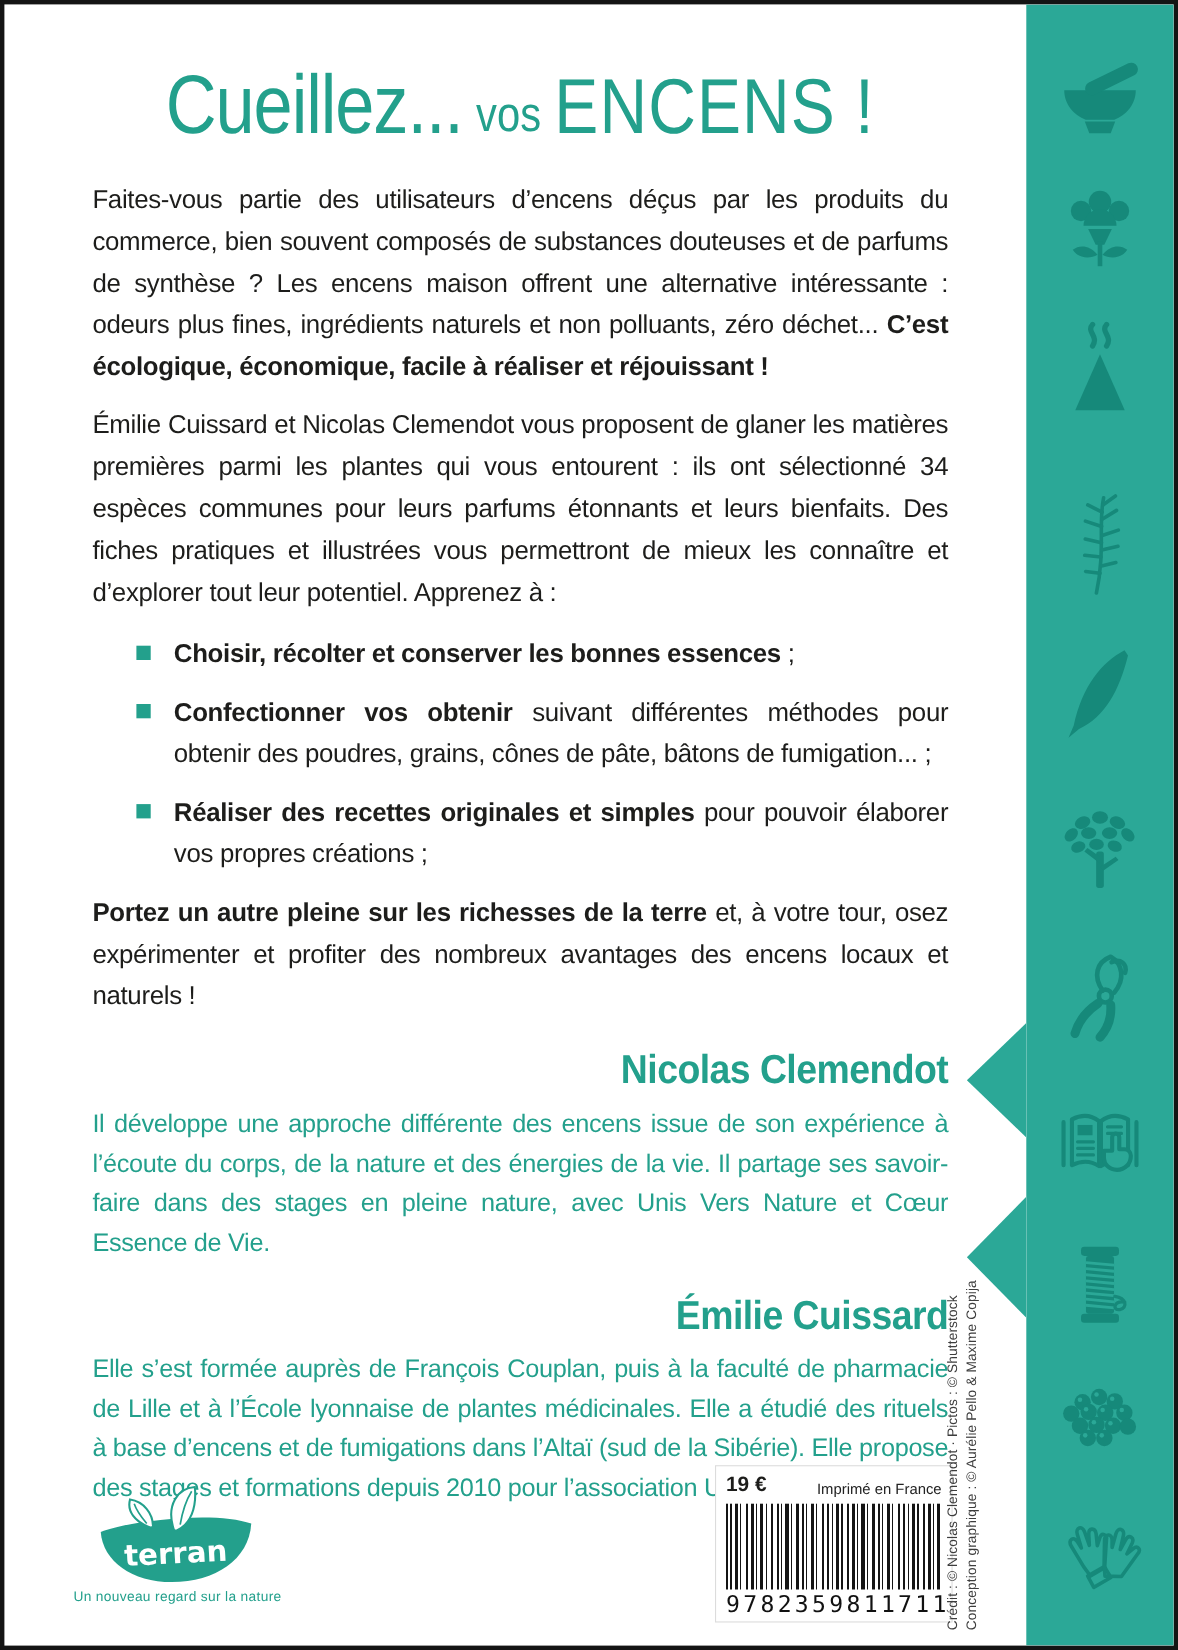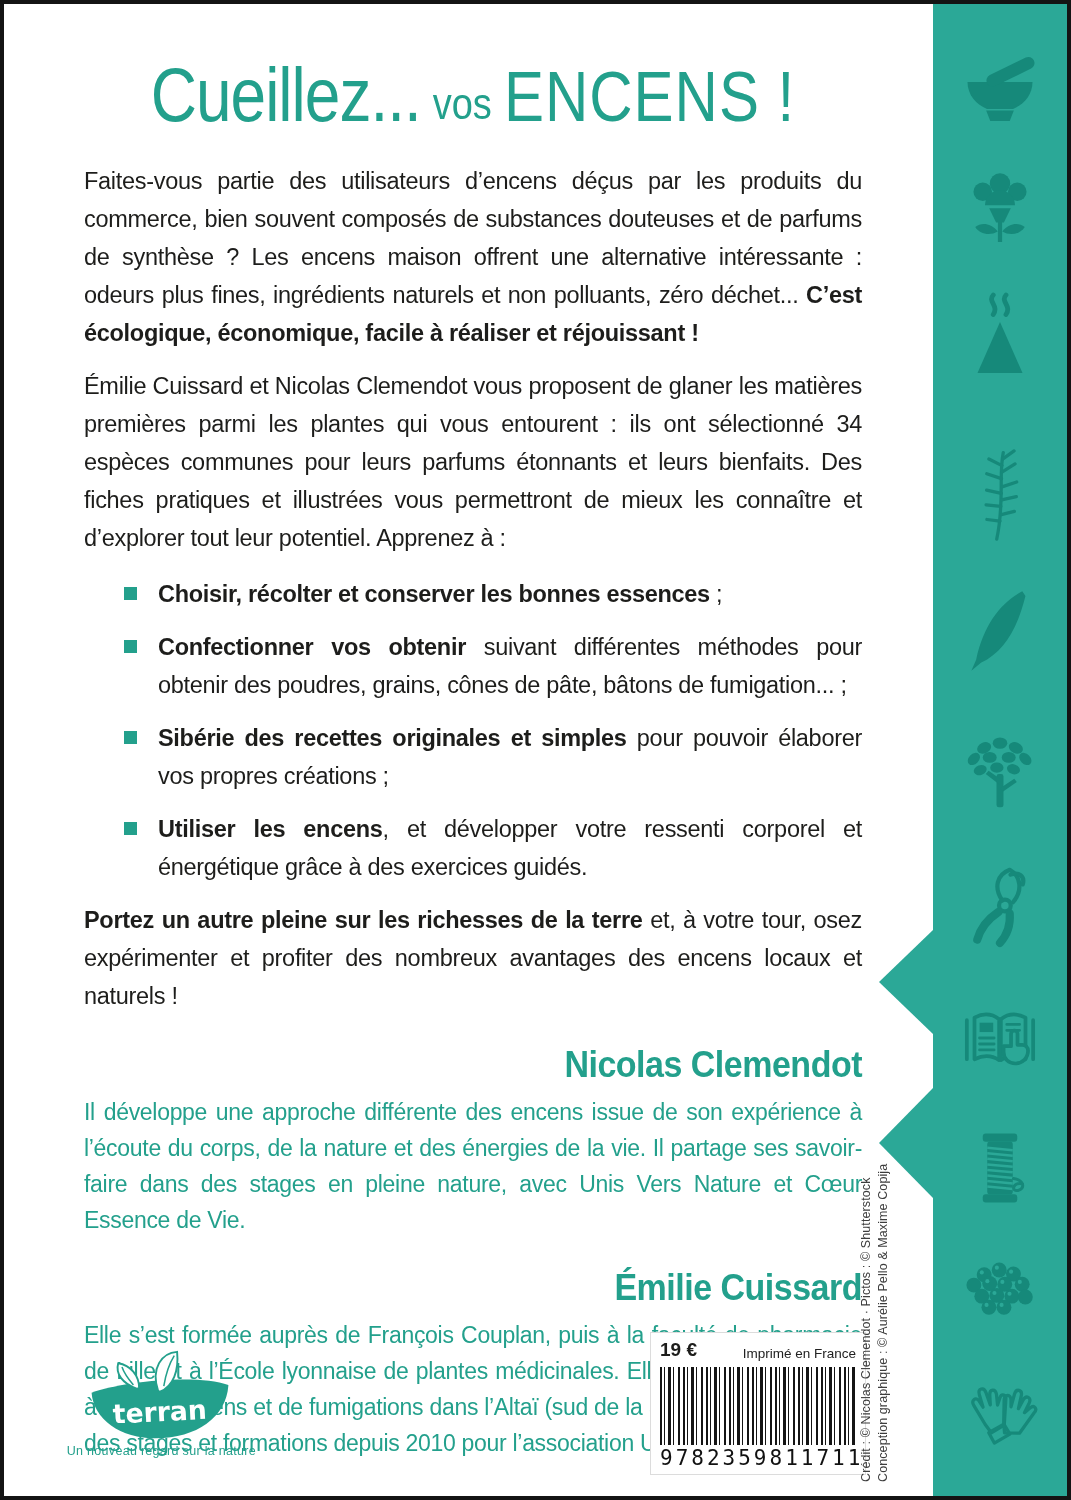--- a/index.html
+++ b/index.html
@@ -257,22 +257,21 @@
   <div class="text-col">
     <h1 class="title"><span class="t1">Cueillez...</span><span class="t2">vos</span><span class="t3">ENCENS !</span></h1>
 
     <p class="para"><span>Faites-vous partie des utilisateurs d’encens déçus par les produits du commerce, bien souvent composés de substances douteuses et de parfums de synthèse ? Les encens maison offrent une alternative intéressante : odeurs plus fines, ingrédients naturels et non polluants, zéro déchet... </span><b>C’est écologique, économique, facile à réaliser et réjouissant !</b></p>
 
     <p class="para">Émilie Cuissard et Nicolas Clemendot vous proposent de glaner les matières premières parmi les plantes qui vous entourent : ils ont sélectionné 34 espèces communes pour leurs parfums étonnants et leurs bienfaits. Des fiches pratiques et illustrées vous permettront de mieux les connaître et d’explorer tout leur potentiel. Apprenez à :</p>
 
     <ul class="points">
       <li><span class="sq"></span><b>Choisir, récolter et conserver les bonnes essences</b><span> ;</span></li>
       <li><span class="sq"></span><b>Confectionner vos obtenir</b><span> suivant différentes méthodes pour obtenir des poudres, grains, cônes de pâte, bâtons de fumigation... ;</span></li>
-      <li><span class="sq"></span><b>Sibérie des recettes originales et simples</b><span> pour pouvoir élaborer vos propres créations ;</span></li>
-      <li><span class="sq"></span><b>Utiliser les encens</b><span>, et développer votre ressenti corporel et énergétique grâce à des exercices guidés.</span></li>
+      <li><span class="sq"></span><b>Réaliser des recettes originales et simples</b><span> pour pouvoir élaborer vos propres créations ;</span></li>
     </ul>
 
     <p class="para"><b>Portez un autre pleine sur les richesses de la terre</b><span> et, à votre tour, osez expérimenter et profiter des nombreux avantages des encens locaux et naturels !</span></p>
 
     <h2 class="author">Nicolas Clemendot</h2>
     <p class="bio">Il développe une approche différente des encens issue de son expérience à l’écoute du corps, de la nature et des énergies de la vie. Il partage ses savoir-faire dans des stages en pleine nature, avec Unis Vers Nature et Cœur Essence de Vie.</p>
 
     <h2 class="author">Émilie Cuissard</h2>
     <p class="bio">Elle s’est formée auprès de François Couplan, puis à la faculté de pharmacie de Lille et à l’École lyonnaise de plantes médicinales. Elle a étudié des rituels à base d’encens et de fumigations dans l’Altaï (sud de la Sibérie). Elle propose des stages et formations depuis 2010 pour l’association Unis Vers Nature.</p>
   </div>

